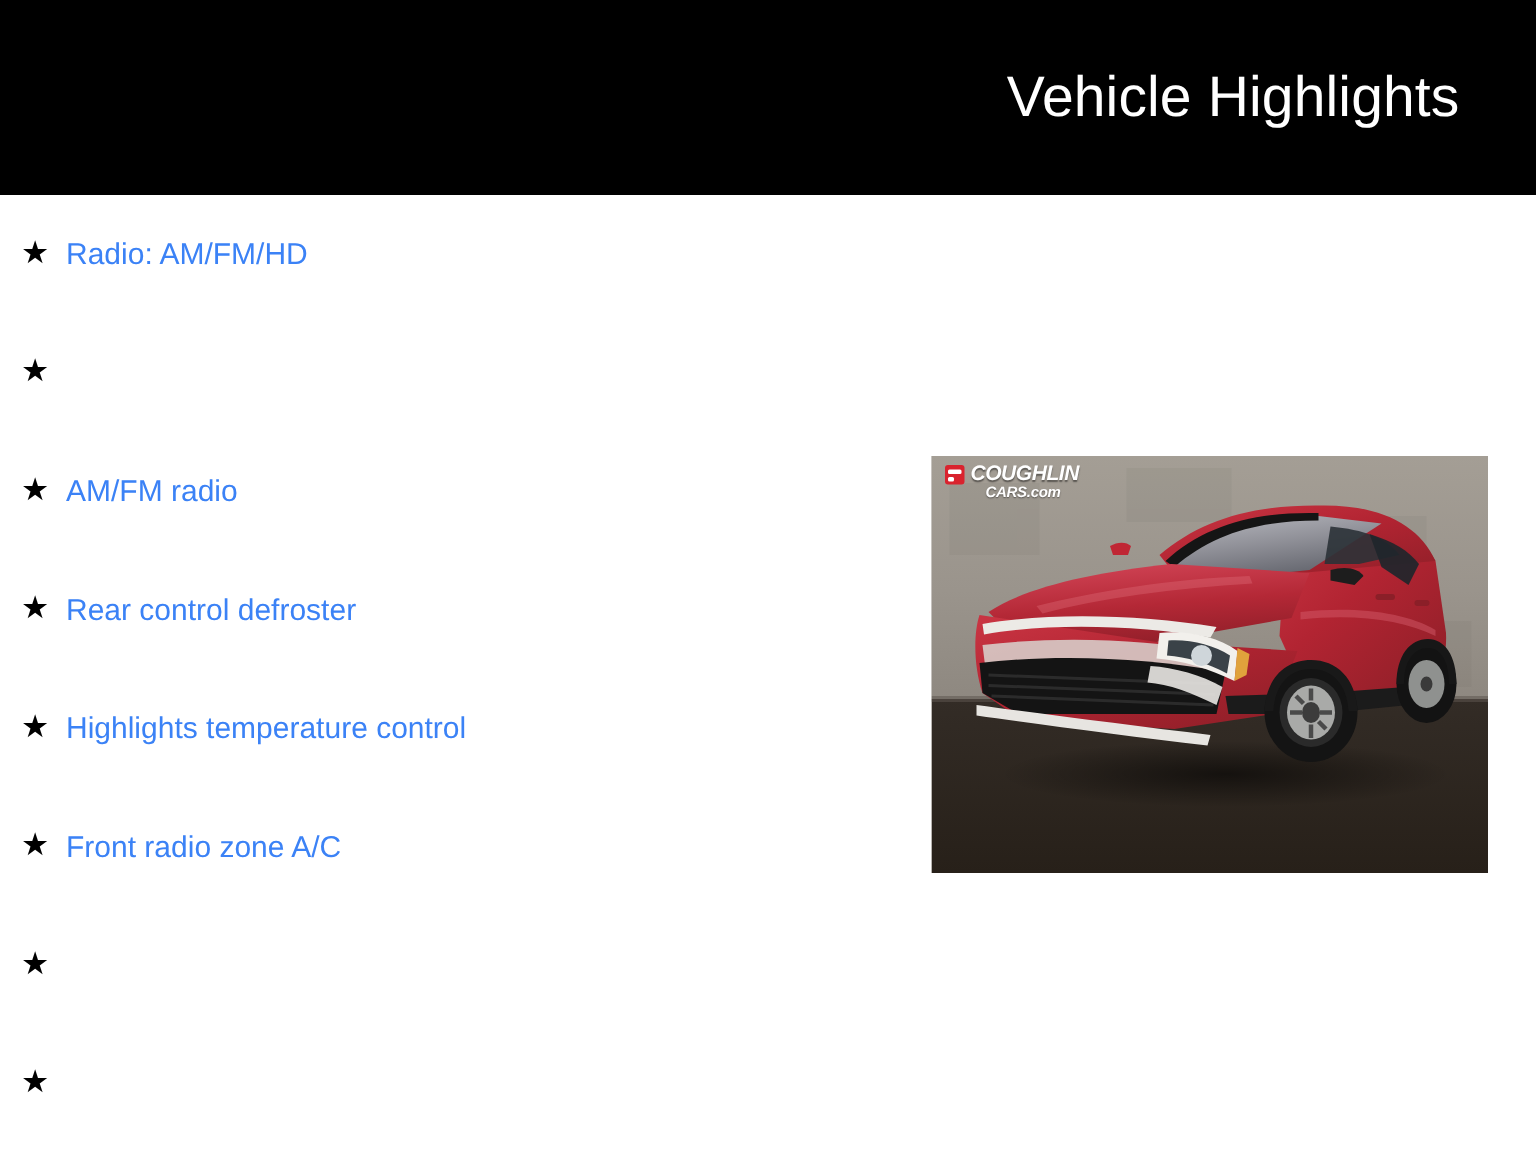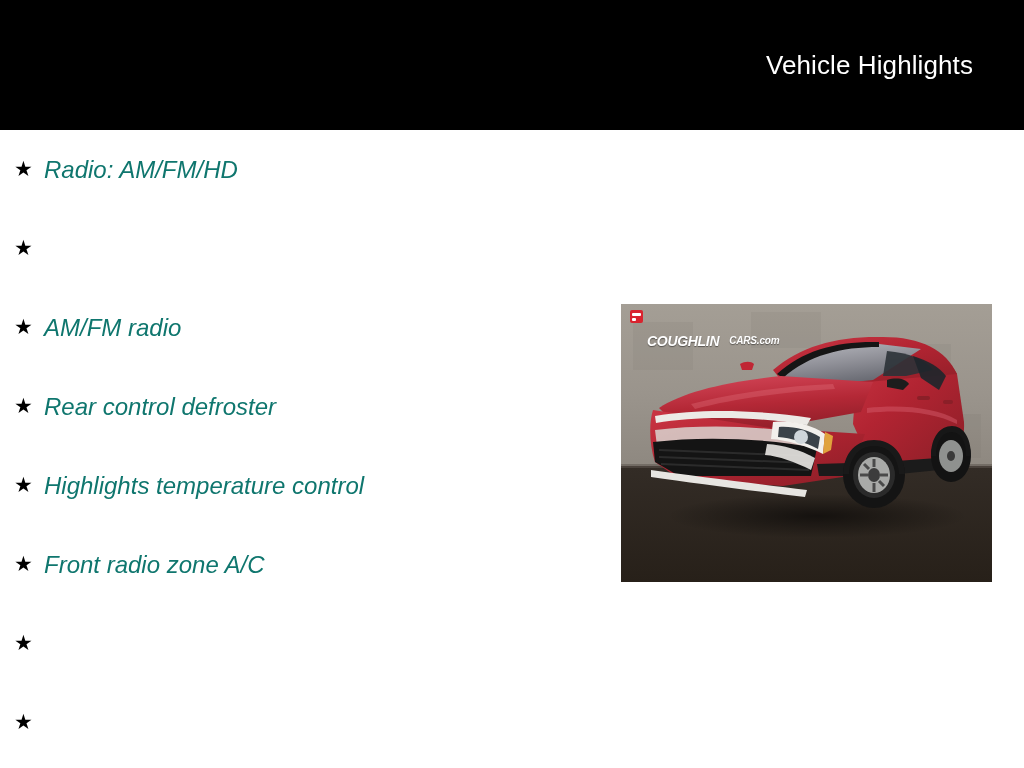--- a/index.html
+++ b/index.html
@@ -22,21 +22,21 @@
     left: 0;
     top: 0;
     width: 1024px;
     height: 130px;
     background: #000000;
   }
   .header-title {
     position: absolute;
     right: 51px;
     top: 48px;
-    font-size: 26px;
+    font-size: 38px;
     line-height: 34px;
     color: #ffffff;
     font-weight: 400;
     white-space: nowrap;
     letter-spacing: 0.1px;
   }
 
   
   .highlights-list {
     position: absolute;
@@ -58,25 +58,24 @@
   .bullet-star {
     font-size: 21px;
     line-height: 21px;
     color: #000000;
     width: 30px;
     flex: 0 0 30px;
     display: block;
     margin-top: -2px;
   }
   .highlight-label {
-    font-size: 24px;
+    font-size: 20px;
     line-height: 28px;
-    color: #0f766e;
+    color: #3b82f6;
     white-space: nowrap;
-    font-style: italic;
   }
 
   
   .vehicle-photo {
     position: absolute;
     left: 621px;
     top: 304px;
     width: 371px;
     height: 278px;
     overflow: hidden;
@@ -111,21 +110,21 @@
     border-radius: 1px;
   }
   .wm-badge::after {
     content: "";
     position: absolute;
     left: 2px; top: 8px;
     width: 4px; height: 3px;
     background: #ffffff;
     border-radius: 1px;
   }
-  .wm-text { display: flex; flex-direction: row; line-height: 1; margin-top: 26px; }
+  .wm-text { display: flex; flex-direction: column; line-height: 1; }
   .wm-main {
     font-size: 14px;
     font-weight: bold;
     font-style: italic;
     color: #ffffff;
     letter-spacing: -0.3px;
     text-shadow: 0 1px 1px rgba(0,0,0,.45);
   }
   .wm-sub {
     font-size: 10px;

